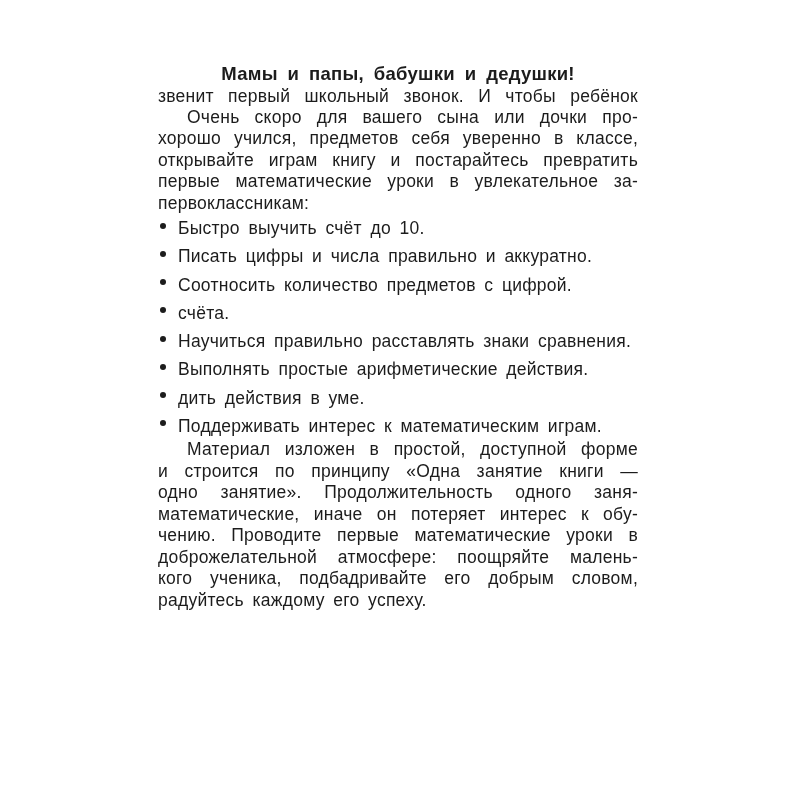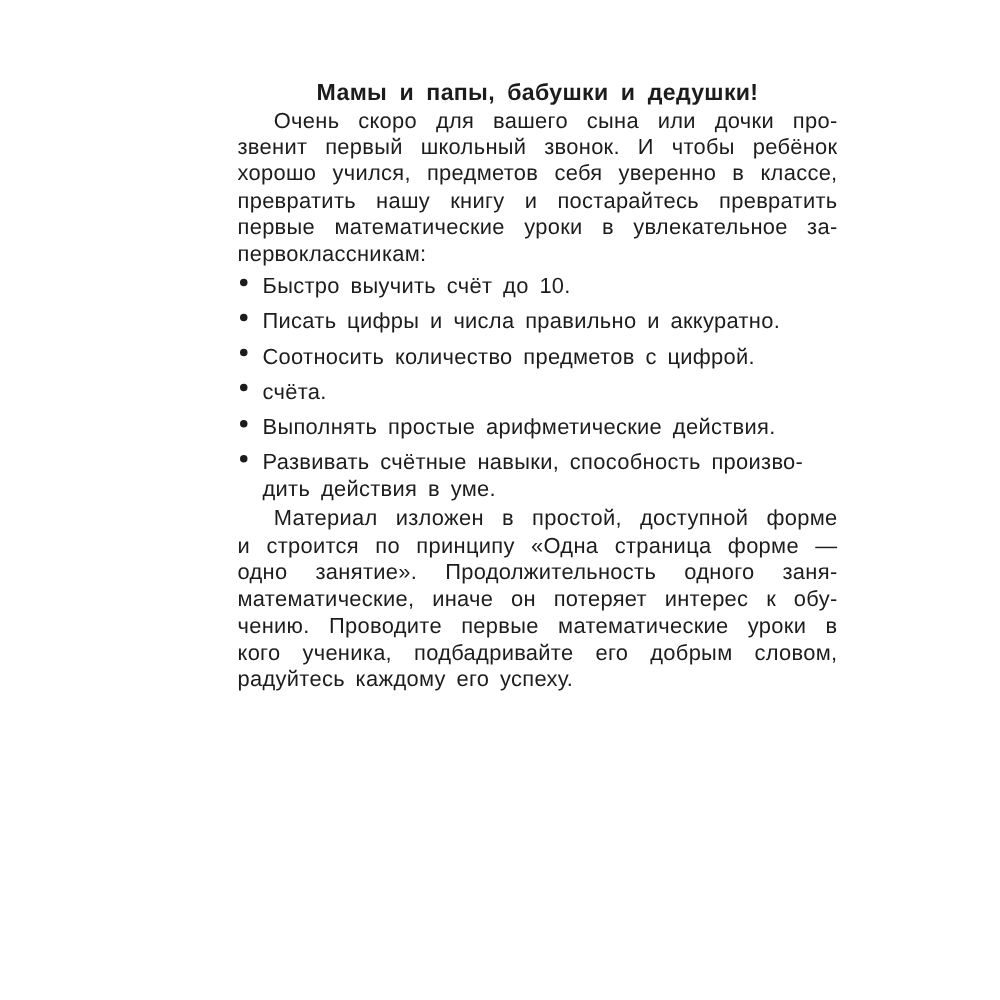--- a/index.html
+++ b/index.html
@@ -16,21 +16,20 @@
   .content {
     position: absolute;
     left: 158px;
     top: 63px;
     width: 480px;
     color: #1c1c1c;
     font-size: 17.5px;
     line-height: 21.45px;
     letter-spacing: 0.25px;
     word-spacing: 3.5px;
-    margin-left: 32px;
     -webkit-font-smoothing: antialiased;
   }
 
   .title {
     font-weight: bold;
     font-size: 18.5px;
     line-height: 21.5px;
     text-align: center;
     word-spacing: 4.5px;
     margin: 0 0 1px 0;
@@ -60,24 +59,24 @@
   }
 </style>
 </head>
 <body>
 
 <div class="page" style="background: rgb(255, 255, 255);">
   <div class="content" style="color: rgb(28, 28, 28);">
     <div class="title">Мамы и папы, бабушки и дедушки!</div>
     <div>
         <div class="para">
+          <div class="line j">звенит первый школьный звонок. И чтобы ребёнок</div>
           <div class="line j i">Очень скоро для вашего сына или дочки про-</div>
-          <div class="line j">звенит первый школьный звонок. И чтобы ребёнок</div>
           <div class="line j">хорошо учился, предметов себя уверенно в классе,</div>
-          <div class="line j">превратить нашу книгу и постарайтесь превратить</div>
+          <div class="line j">открывайте играм книгу и постарайтесь превратить</div>
           <div class="line j">первые математические уроки в увлекательное за-</div>
         </div>
         <div class="para">
           <div class="line">первоклассникам:</div>
         </div>
         <div class="blist">
           <div class="bitem">
             <span class="dot"></span>
             <div class="blines">
               <div class="line">Быстро выучить счёт до 10.</div>
@@ -97,35 +96,47 @@
           </div>
           <div class="bitem">
             <span class="dot"></span>
             <div class="blines">
               <div class="line">счёта.</div>
             </div>
           </div>
           <div class="bitem">
             <span class="dot"></span>
             <div class="blines">
+              <div class="line">Научиться правильно расставлять знаки сравнения.</div>
+            </div>
+          </div>
+          <div class="bitem">
+            <span class="dot"></span>
+            <div class="blines">
               <div class="line">Выполнять простые арифметические действия.</div>
             </div>
           </div>
           <div class="bitem">
             <span class="dot"></span>
             <div class="blines">
-              <div class="line">Развивать счётные навыки, способность произво-</div>
               <div class="line">дить действия в уме.</div>
+            </div>
+          </div>
+          <div class="bitem">
+            <span class="dot"></span>
+            <div class="blines">
+              <div class="line">Поддерживать интерес к математическим играм.</div>
             </div>
           </div>
         </div>
         <div class="para">
           <div class="line j i">Материал изложен в простой, доступной форме</div>
-          <div class="line j">и строится по принципу «Одна страница форме —</div>
+          <div class="line j">и строится по принципу «Одна занятие книги —</div>
           <div class="line j">одно занятие». Продолжительность одного заня-</div>
           <div class="line j">математические, иначе он потеряет интерес к обу-</div>
           <div class="line j">чению. Проводите первые математические уроки в</div>
+          <div class="line j">доброжелательной атмосфере: поощряйте малень-</div>
           <div class="line j">кого ученика, подбадривайте его добрым словом,</div>
           <div class="line">радуйтесь каждому его успеху.</div>
         </div>
       </div>
   </div>
 </div>
 
 </body></html>

